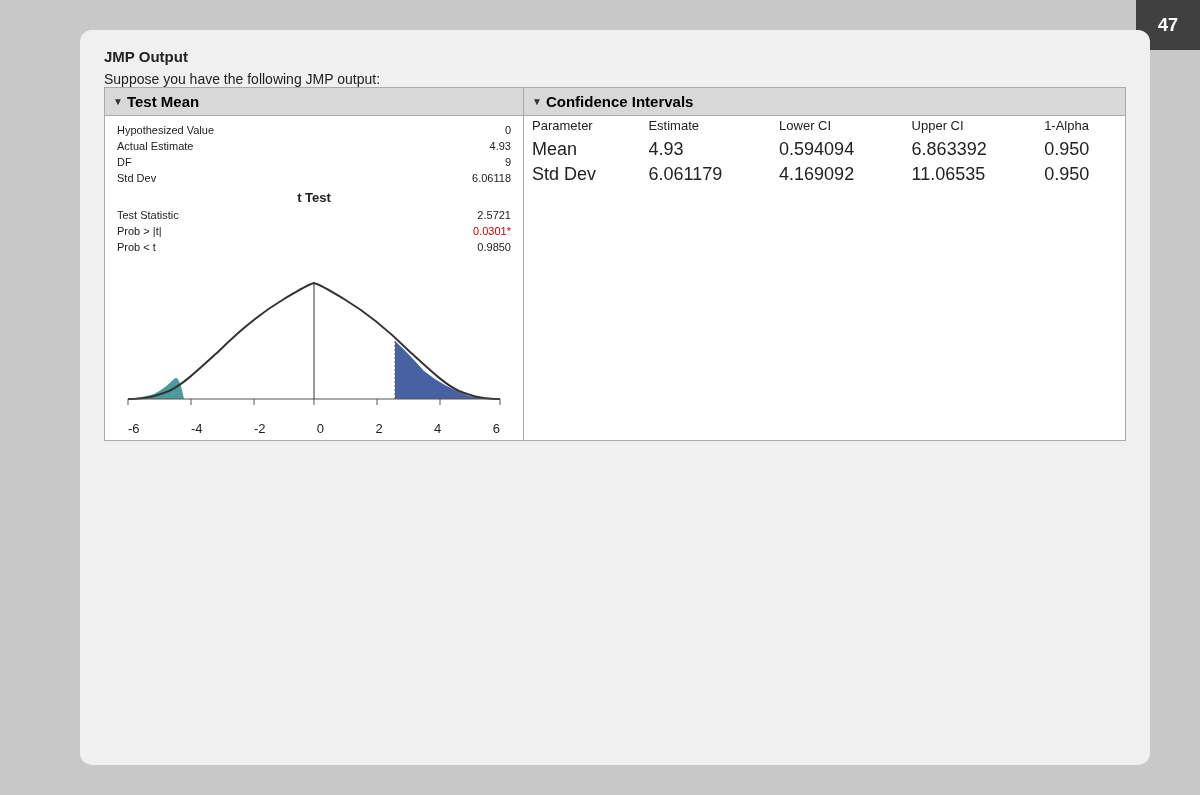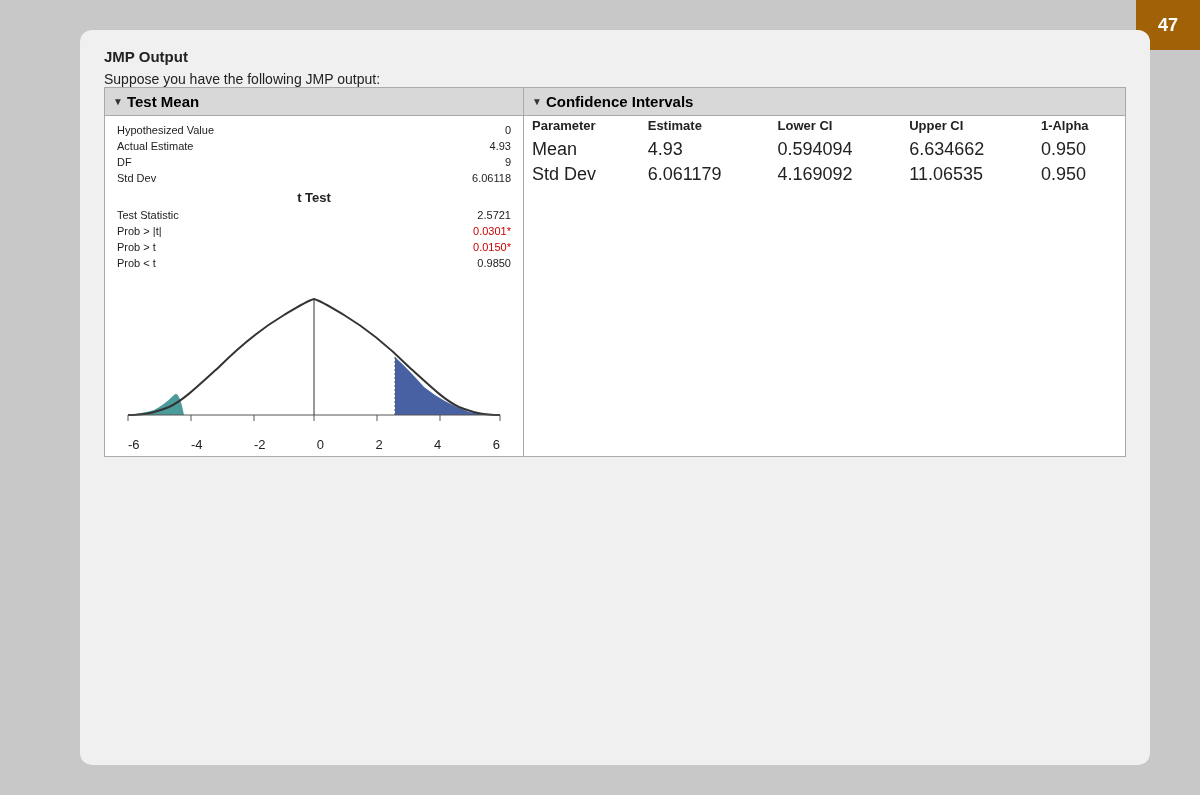--- a/index.html
+++ b/index.html
@@ -9,21 +9,21 @@
       background: #c8c8c8;
       font-family: Arial, sans-serif;
       font-size: 14px;
       overflow: hidden;
       position: relative;
     }
     .page-number {
       position: absolute;
       top: 0;
       right: 0;
-      background: #a16207;
+      background: #404040;
       color: #fff;
       width: 64px;
       height: 50px;
       display: flex;
       align-items: center;
       justify-content: center;
       font-size: 18px;
       font-weight: bold;
     }
     .main-card {
@@ -105,21 +105,21 @@
       background: #fff;
     }
     .ci-table {
       padding: 6px 12px;
       width: 100%;
       border-collapse: collapse;
     }
     .ci-table th {
       text-align: left;
       font-size: 13px;
-      font-weight: bold;
+      font-weight: normal;
       padding: 2px 8px 4px;
       color: #222;
     }
     .ci-table td {
       font-size: 18px;
       padding: 2px 8px;
       color: #222;
     }
     
     .chart-area {
@@ -184,24 +184,20 @@
 
         <div class="t-test-header">t Test</div>
 
         <div class="stat-row">
           <span class="stat-label">Test Statistic</span>
           <span class="stat-value">2.5721</span>
         </div>
         <div class="stat-row">
           <span class="stat-label">Prob &gt; |t|</span>
           <span class="stat-value highlight-star">0.0301*</span>
-        </div>
-        <div class="stat-row">
-          <span class="stat-label">Prob &gt; t</span>
-          <span class="stat-value highlight-star">0.0150*</span>
         </div>
         <div class="stat-row">
           <span class="stat-label">Prob &lt; t</span>
           <span class="stat-value">0.9850</span>
         </div>
       </div>
 
       <div class="chart-area">
         <div class="chart-container">
           <svg class="bell-curve" viewBox="0 0 380 150" xmlns="http://www.w3.org/2000/svg">
@@ -276,21 +272,21 @@
             <th>Lower CI</th>
             <th>Upper CI</th>
             <th>1-Alpha</th>
           </tr>
         </thead>
         <tbody>
           <tr>
             <td>Mean</td>
             <td>4.93</td>
             <td>0.594094</td>
-            <td>6.634662</td>
+            <td>6.863392</td>
             <td>0.950</td>
           </tr>
           <tr>
             <td>Std Dev</td>
             <td>6.061179</td>
             <td>4.169092</td>
             <td>11.06535</td>
             <td>0.950</td>
           </tr>
         </tbody>

